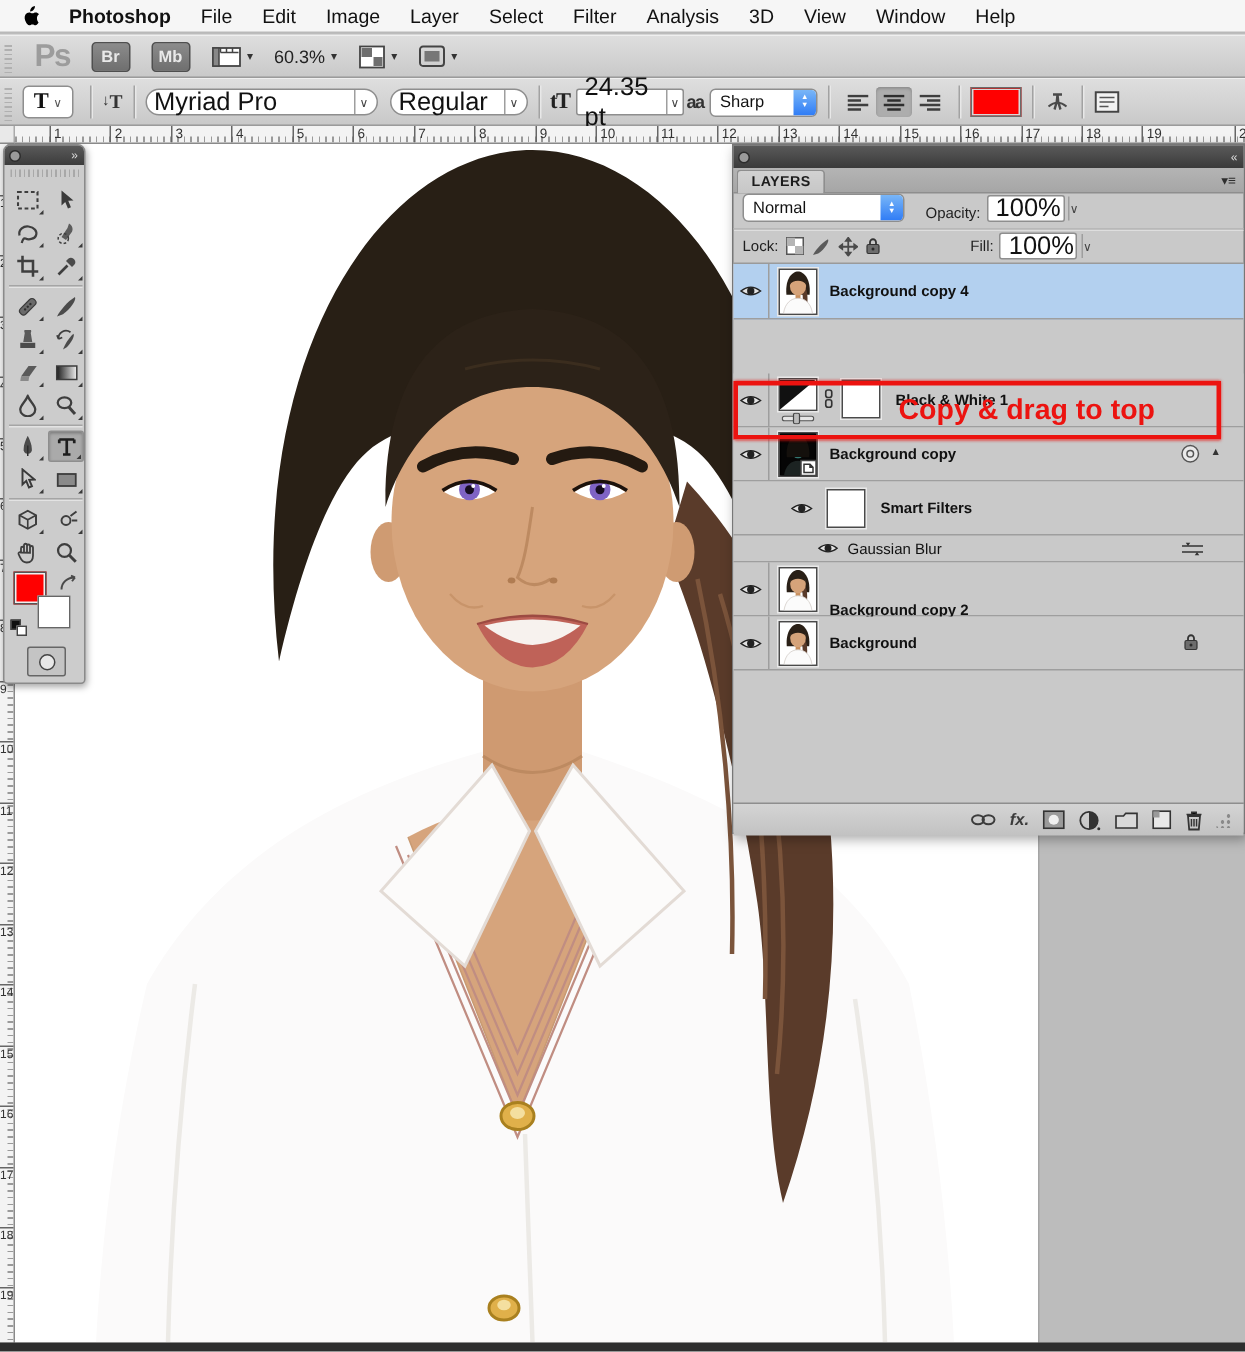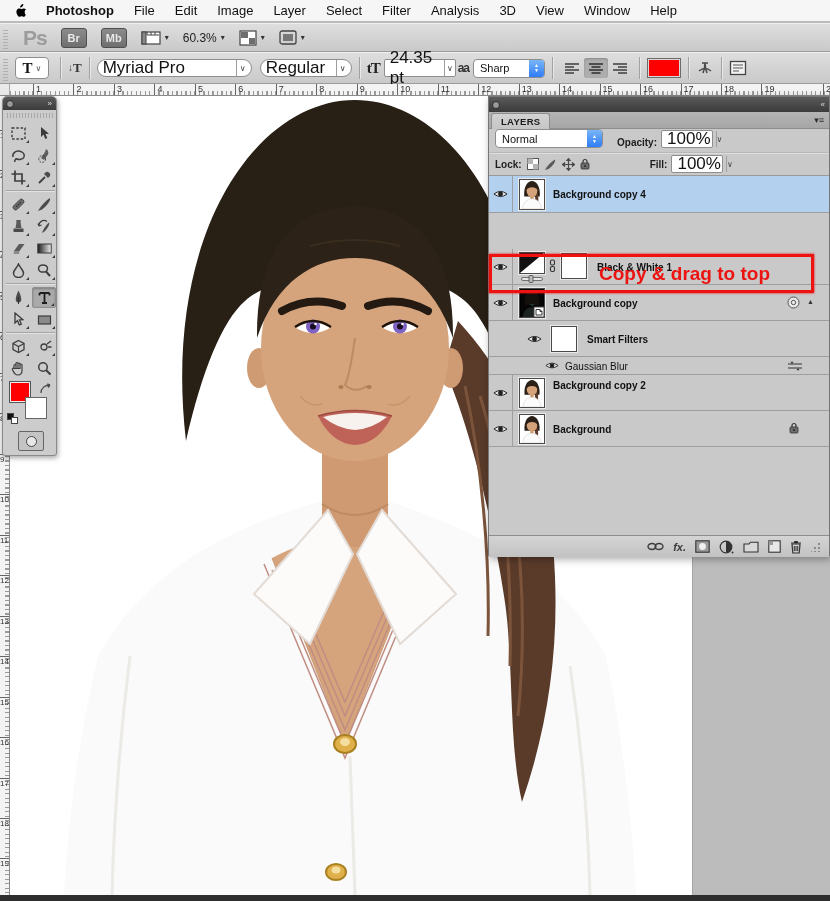--- a/index.html
+++ b/index.html
@@ -111,21 +111,21 @@
   #lp-tabs { position:absolute; left:0; top:15px; width:100%; height:17px; background:linear-gradient(#b4b4b4,#a6a6a6);
     border-bottom:1px solid #8e8e8e; }
   #lp-tab { position:absolute; left:2px; top:1px; height:16px; padding:0 9px; background:linear-gradient(#d2d2d2,#c6c6c6);
     border:1px solid #8e8e8e; border-bottom:none; border-radius:3px 3px 0 0;
     font-size:9.5px; font-weight:bold; color:#1c1c1c; line-height:15px; letter-spacing:.3px; }
   #lp-menu { position:absolute; right:5px; top:3px; font-size:9px; color:#2e2e2e; }
   #lp-controls { position:absolute; left:0; top:32px; width:100%; height:24px; display:flex; align-items:flex-end; padding:4px 6px;
     border-bottom:1px solid #b8b8b8; }
   #lp-lockrow { position:absolute; left:0; top:56px; width:100%; height:23px; display:flex; align-items:center; padding:0 6px;
     border-bottom:1px solid #9a9a9a; box-shadow:0 1px 0 #dedede inset; }
-  .lp-label { font-size:10px; font-weight:bold; color:#1e1e1e; }
+  .lp-label { font-size:10px; font-weight:normal; color:#1e1e1e; }
   .lockico { margin-left:5px; display:flex; align-items:center; }
   #lp-list { position:absolute; left:0; top:79px; width:100%; height:359px; background:#c9c9c9; }
   .lrow { position:absolute; left:0; width:100%; border-bottom:1px solid #9e9e9e; background:#c9c9c9; }
   .lrow.selected { background:#b3d0ef; }
   .eyecell { position:absolute; left:0; top:0; width:24px; height:100%; border-right:1px solid #9e9e9e;
     display:flex; align-items:center; justify-content:center; }
   .lname { position:absolute; font-size:10px; font-weight:bold; color:#111; white-space:nowrap; }
   .thumbbox { position:absolute; border:1px solid #4a4a4a; background:#fff; box-shadow:0 0 0 1px #e9e9e9; }
   .annot-rect { position:absolute; left:0px; top:78px; width:325px; height:39px; border:3px solid #ec1310;
     box-shadow:0 0 2px rgba(236,19,16,.6); pointer-events:none; }
@@ -725,21 +725,21 @@
         <div class="eyecell">
             <svg width="15" height="10">
               <use href="#sym-eye"></use>
             </svg>
           </div>
         <div class="thumbbox" style="left:30px;top:3px;width:26px;height:30px">
           <svg width="24" height="28" viewBox="0 0 24 30">
               <use href="#sym-portrait"></use>
             </svg>
         </div>
-        <span class="lname" style="left:64px;top:5px">Background copy 2</span>
+        <span class="lname" style="left:64px;top:27px">Background copy 2</span>
       </div>
 
       <div class="lrow" style="top:235px;height:36px">
         <div class="eyecell">
             <svg width="15" height="10">
               <use href="#sym-eye"></use>
             </svg>
           </div>
         <div class="thumbbox" style="left:30px;top:3px;width:26px;height:30px">
           <svg width="24" height="28" viewBox="0 0 24 30">

